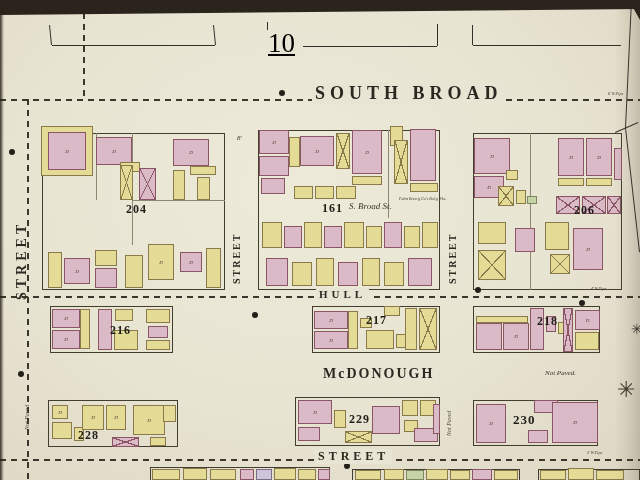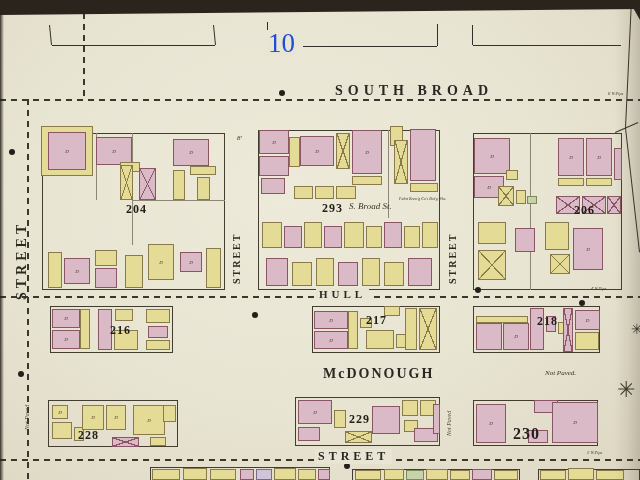--- a/index.html
+++ b/index.html
@@ -44,21 +44,21 @@
   .slabel{position:absolute;color:#2b2821;background:#e9e5d4;padding:0 3px;z-index:22;white-space:nowrap;font-weight:bold;}
   .vtext{position:absolute;writing-mode:vertical-rl;transform:rotate(180deg);color:#2e2a22;z-index:22;
     text-align:center;font-weight:bold;}
   .vannot{position:absolute;writing-mode:vertical-rl;transform:rotate(180deg);color:#4a4436;z-index:22;
     font-style:italic;text-align:center;}
   .bnum{position:absolute;font-weight:bold;color:#23201a;letter-spacing:1px;z-index:22;white-space:nowrap;}
   .annot{position:absolute;color:#3c362c;z-index:22;white-space:nowrap;}
   .annot.i{font-style:italic;}
 
   #square{position:absolute;border:1.4px solid #33302a;border-radius:26px;z-index:11;}
-  .corner-num{position:absolute;color:#1d4ed8;background:#e9e5d4;padding:0 2px;z-index:23;line-height:1;}
+  .corner-num{position:absolute;color:#000000;background:#e9e5d4;padding:0 2px;z-index:23;line-height:1;text-decoration:underline;}
   #sheet-num{left:266px;top:30px;font-size:27px;}
   #corner-num-12{left:14px;top:192px;font-size:34px;}
 </style>
 </head>
 <body>
 
 <div id="stage">
   <div id="map-layer">
       <div class="dash-h" style="left: 0px; top: 99px; width: 640px;"></div>
       <div class="dash-h" style="left: 0px; top: 296px; width: 640px;"></div>
@@ -287,36 +287,36 @@
       <div class="bld y" style="left: 596px; top: 470px; width: 28px; height: 10px;"></div>
       <div class="dot" style="left: 279px; top: 90px;"></div>
       <div class="dot" style="left: 9px; top: 149px;"></div>
       <div class="dot" style="left: 475px; top: 287px;"></div>
       <div class="dot" style="left: 252px; top: 312px;"></div>
       <div class="dot" style="left: 18px; top: 371px;"></div>
       <div class="dot" style="left: 344px; top: 463px;"></div>
       <div class="dot" style="left: 579px; top: 300px;"></div>
       <div class="star" style="left: 617px; top: 379px; font-size: 22px;">✳</div>
       <div class="star" style="left: 631px; top: 323px; font-size: 14px;">✳</div>
-      <div class="slabel" style="left: 332px; top: 83px; font-size: 14px; letter-spacing: 5px;">SOUTH  BROAD</div>
+      <div class="slabel" style="left: 312px; top: 83px; font-size: 18px; letter-spacing: 5px;">SOUTH  BROAD</div>
       <div class="slabel" style="left: 316px; top: 288px; font-size: 11px; letter-spacing: 4px;">HULL</div>
       <div class="slabel" style="left: 320px; top: 366px; font-size: 14px; letter-spacing: 2px;">McDONOUGH</div>
       <div class="slabel" style="left: 315px; top: 449px; font-size: 12px; letter-spacing: 4px;">STREET</div>
       <div class="vtext" style="left: 14px; top: 210px; height: 100px; width: 20px; font-size: 14px; letter-spacing: 4px;">STREET</div>
       <div class="vtext" style="left: 231px; top: 218px; height: 80px; width: 16px; font-size: 10px; letter-spacing: 2px;">STREET</div>
       <div class="vtext" style="left: 447px; top: 218px; height: 80px; width: 16px; font-size: 10px; letter-spacing: 2px;">STREET</div>
       <div class="bnum" style="left: 126px; top: 202px; font-size: 12px;">204</div>
-      <div class="bnum" style="left: 322px; top: 201px; font-size: 12px;">293</div>
+      <div class="bnum" style="left: 322px; top: 201px; font-size: 12px;">161</div>
       <div class="bnum" style="left: 574px; top: 203px; font-size: 12px;">206</div>
       <div class="bnum" style="left: 110px; top: 323px; font-size: 12px;">216</div>
       <div class="bnum" style="left: 366px; top: 313px; font-size: 12px;">217</div>
       <div class="bnum" style="left: 537px; top: 314px; font-size: 12px;">218</div>
       <div class="bnum" style="left: 78px; top: 428px; font-size: 12px;">228</div>
       <div class="bnum" style="left: 349px; top: 412px; font-size: 12px;">229</div>
-      <div class="bnum" style="left: 513px; top: 425px; font-size: 16px;">230</div>
+      <div class="bnum" style="left: 513px; top: 412px; font-size: 13px;">230</div>
       <div class="annot i" style="left: 349px; top: 201px; font-size: 9px;">S. Broad  St.</div>
       <div class="annot i" style="left: 545px; top: 369px; font-size: 7px;">Not Paved.</div>
       <div class="annot i" style="left: 399px; top: 196px; font-size: 4px;">Pabst Brew'g Co's Bot'g Wks.</div>
       <div class="annot i" style="left: 237px; top: 134px; font-size: 7px;">8'</div>
       <div class="annot i" style="left: 591px; top: 286px; font-size: 4px;">4' W.Pipe</div>
       <div class="annot i" style="left: 587px; top: 450px; font-size: 4px;">5' W.Pipe</div>
       <div class="annot i" style="left: 608px; top: 91px; font-size: 4px;">6' W.Pipe</div>
       <div class="vannot" style="left: 24px; top: 392px; height: 50px; width: 10px; font-size: 6px;">Not Paved</div>
       <div class="vannot" style="left: 446px; top: 398px; height: 50px; width: 10px; font-size: 6px;">Not Paved</div>
     </div>

